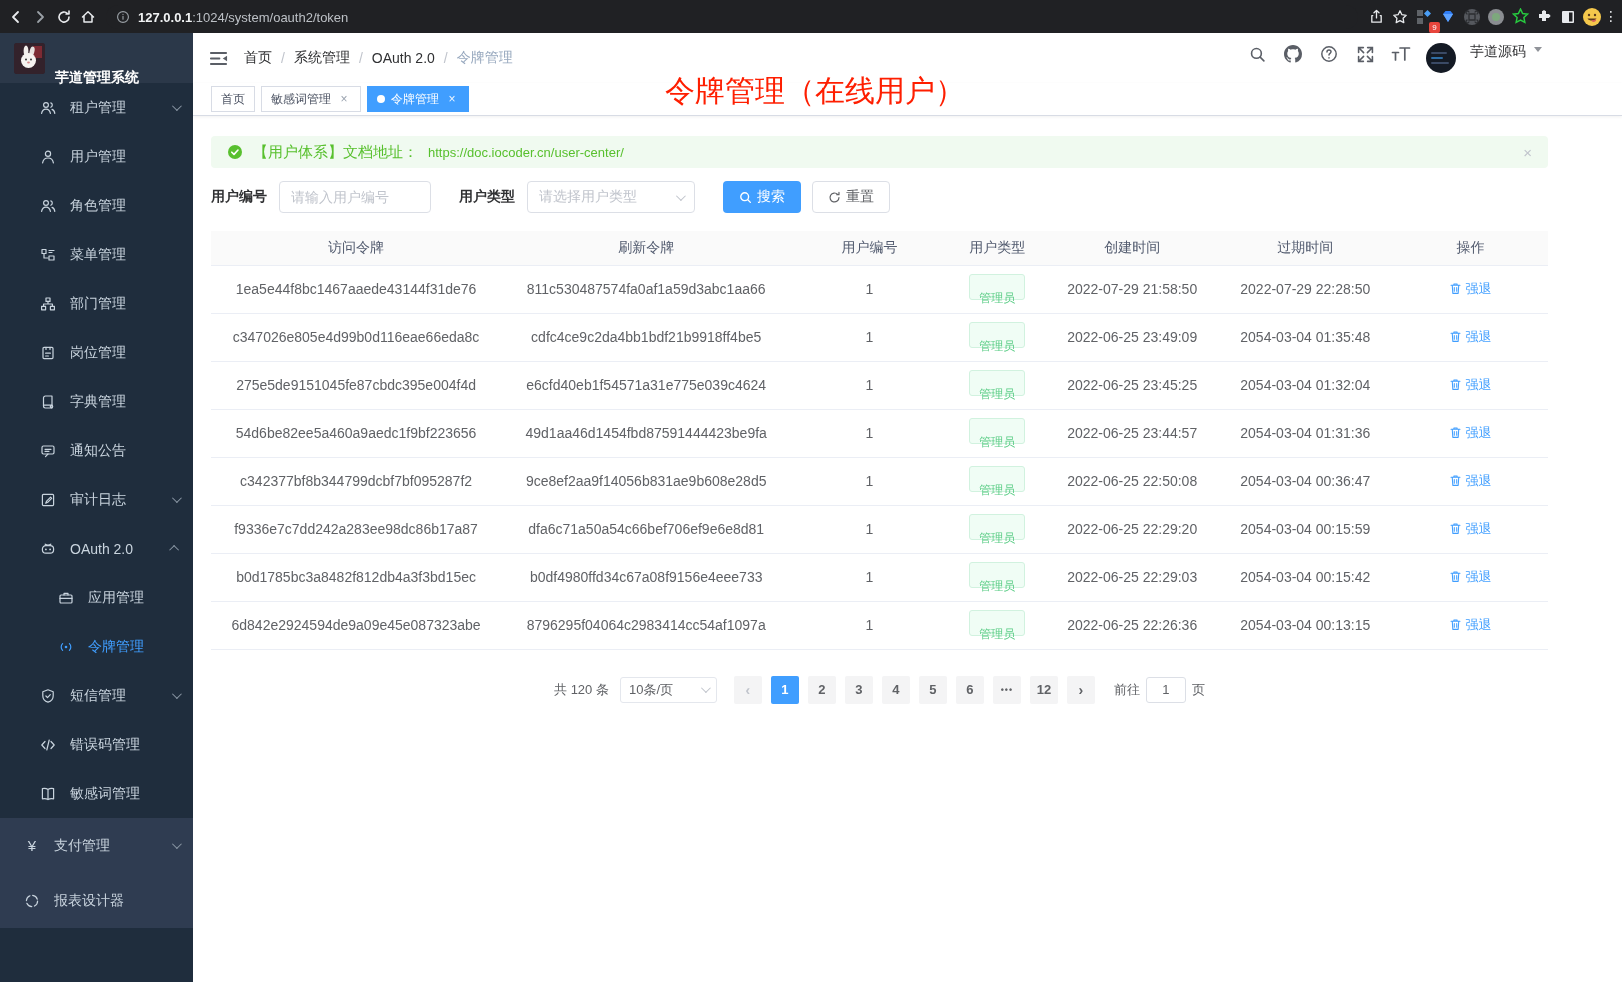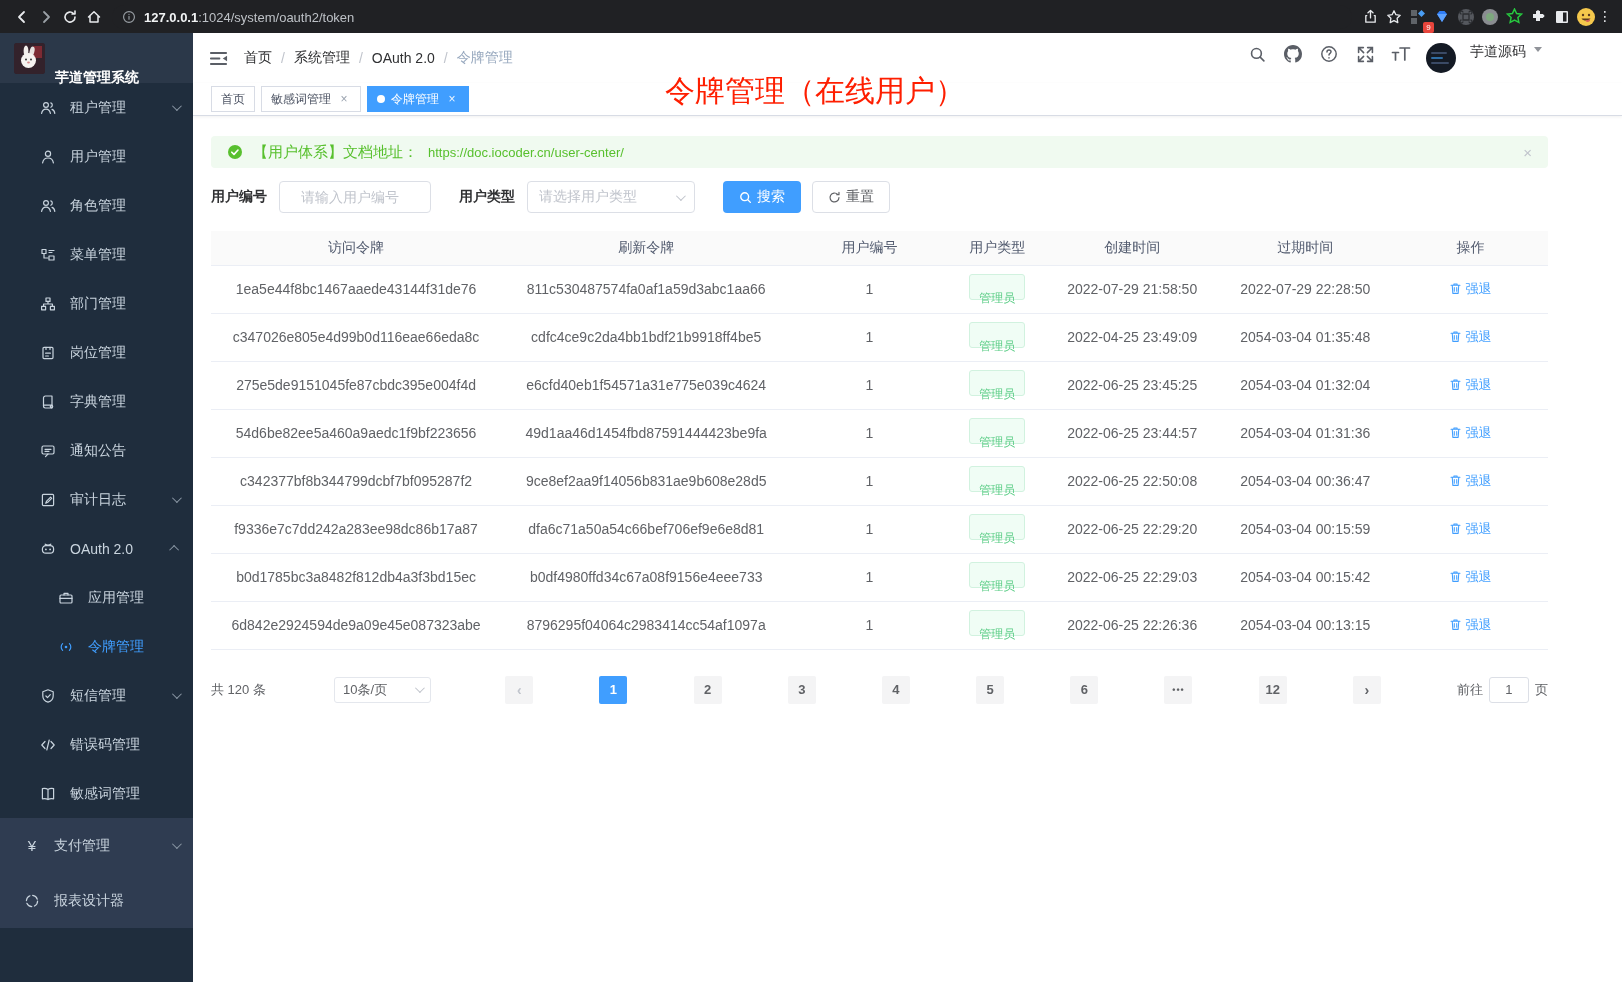--- a/index.html
+++ b/index.html
@@ -1,20 +1,20 @@
 <!DOCTYPE html>
 <html><head>
 <meta charset="utf-8">
 <style>
   * { margin:0; padding:0; box-sizing:border-box; }
   html,body { width:1622px; height:982px; overflow:hidden; }
   body { font-family:"Liberation Sans","DejaVu Sans",sans-serif; font-size:14px; background:#fff; }
 
   
-  .browser-bar { height:33px; background:#202124; display:flex; align-items:center; padding:0 10px; gap:0; color:#e8eaed; }
+  .browser-bar { height:33px; background:#202124; display:flex; align-items:center; padding:0 4px; gap:0; color:#e8eaed; }
   .bicon { width:24px; height:24px; display:flex; align-items:center; justify-content:center; border-radius:50%; flex:0 0 auto; }
   .bicon svg { display:block; }
   .url-box { flex:1; display:flex; align-items:center; gap:8px; height:24px; background:#202124; border-radius:12px; padding:0 10px; margin:0 6px; min-width:0; }
   .url-host { color:#f1f3f4; font-weight:700; font-size:13px; }
   .url-rest { color:#bdc1c6; font-size:13px; }
   .ext-badge { position:relative; }
   .badge-num { position:absolute; right:-4px; bottom:-4px; background:#e8453c; color:#fff; font-size:8px; width:11px; height:11px; border-radius:2px; display:flex; align-items:center; justify-content:center; }
   .dots { color:#e8eaed; font-size:14px; letter-spacing:0; line-height:5px; width:14px; text-align:center; }
 
   
@@ -64,37 +64,37 @@
 
   .content { padding:20px 74px 0 18px; }
 
   .alert { height:32px; background:#f0faf0; border-radius:4px; display:flex; align-items:center; gap:10px; padding:0 16px; margin-bottom:13px; }
   .alert-txt { color:#58c02e; font-size:15px; }
   .alert-link { color:#58c02e; font-size:13px; text-decoration:none; }
   .alert-close { margin-left:auto; color:#c0c4cc; font-size:15px; cursor:pointer; }
 
   .search-row { display:flex; align-items:center; margin:4px 0 18px; }
   .f-label { font-weight:700; color:#303133; font-size:14px; margin-right:12px; }
-  .f-input { width:152px; height:32px; border:1px solid #dcdfe6; border-radius:4px; padding:0 21px; font-size:14px; color:#606266; outline:none; margin-right:28px; font-family:inherit; }
+  .f-input { width:152px; height:32px; border:1px solid #dcdfe6; border-radius:4px; padding:0 11px; font-size:14px; color:#606266; outline:none; margin-right:28px; font-family:inherit; }
   .f-input::placeholder { color:#c0c4cc; }
   .f-select { width:168px; height:32px; border:1px solid #dcdfe6; border-radius:4px; padding:0 11px; display:flex; align-items:center; justify-content:space-between; color:#c0c4cc; font-size:14px; margin-right:28px; cursor:pointer; }
   .sel-chev { width:7px; height:7px; border-right:1.2px solid #c0c4cc; border-bottom:1.2px solid #c0c4cc; transform:rotate(45deg) translateY(-2px); }
   .btn { height:32px; border-radius:4px; display:inline-flex; align-items:center; gap:5px; padding:0 15px; font-size:14px; cursor:pointer; border:1px solid transparent; }
   .btn-primary { background:#409eff; color:#fff; }
   .btn-plain { background:#fff; border-color:#dcdfe6; color:#606266; margin-left:11px; }
   .btn svg { display:block; }
 
   table.data { width:100%; border-collapse:collapse; table-layout:fixed; }
   table.data th { height:34px; background:#fafafa; color:#515a6e; font-size:14px; font-weight:400; border-bottom:1px solid #ebeef5; text-align:center; }
   table.data td { height:48px; color:#606266; font-size:14px; text-align:center; border-bottom:1px solid #ebeef5; white-space:nowrap; overflow:hidden; }
   .tag-success { display:inline-block; padding:12px 9px; height:24px; line-height:22px; background:#f0fdf5; border:1px solid #d1f2df; border-radius:3px; color:#5bcd86; font-size:12px; }
   .op-link { color:#409eff; font-size:13px; display:inline-flex; align-items:center; gap:3px; cursor:pointer; }
   .op-link svg { display:block; }
 
-  .pager-row { display:flex; align-items:center; justify-content:space-between; margin-top:26px; gap:9px; color:#606266; font-size:13px; }
+  .pager-row { display:flex; align-items:center; justify-content:center; margin-top:26px; gap:9px; color:#606266; font-size:13px; }
   .total-txt { margin-right:2px; color:#606266; }
   .size-select { width:97px; height:26px; border:1px solid #e4e7ed; border-radius:3px; display:flex; align-items:center; justify-content:space-between; padding:0 8px; color:#606266; cursor:pointer; margin-right:8px; background:#fff; }
   .pg { min-width:28px; height:28px; border-radius:2px; background:#f4f4f5; display:flex; align-items:center; justify-content:center; color:#606266; font-weight:700; cursor:pointer; }
   .pg.active { background:#409eff; color:#fff; }
   .pg.nav-btn { color:#c0c4cc; font-size:14px; }
   .pg.nav-btn.en { color:#606266; }
   .jump { display:flex; align-items:center; gap:6px; margin-left:10px; color:#606266; }
   .jump input { width:40px; height:26px; border:1px solid #dcdfe6; border-radius:3px; text-align:center; font-size:13px; color:#606266; outline:none; font-family:inherit; }
 </style>
 </head>
@@ -486,21 +486,21 @@
                     <path d="M2.5 4h11M6 4V2.5h4V4M4 4l.7 10h6.6L12 4M6.5 6.8v4.7M9.5 6.8v4.7" stroke="#409eff" stroke-width="1.3" fill="none" stroke-linecap="round" stroke-linejoin="round"></path>
                   </svg>
                   <span>强退</span>
                 </span></td>
             </tr>
             <tr>
               <td>c347026e805e4d99b0d116eae66eda8c</td>
               <td>cdfc4ce9c2da4bb1bdf21b9918ff4be5</td>
               <td>1</td>
               <td><span class="tag-success">管理员</span></td>
-              <td>2022-04-25 23:49:09</td>
+              <td>2022-06-25 23:49:09</td>
               <td>2054-03-04 01:35:48</td>
               <td><span class="op-link">
                   <svg width="13" height="13" viewBox="0 0 16 16">
                     <path d="M2.5 4h11M6 4V2.5h4V4M4 4l.7 10h6.6L12 4M6.5 6.8v4.7M9.5 6.8v4.7" stroke="#409eff" stroke-width="1.3" fill="none" stroke-linecap="round" stroke-linejoin="round"></path>
                   </svg>
                   <span>强退</span>
                 </span></td>
             </tr>
             <tr>
               <td>275e5de9151045fe87cbdc395e004f4d</td>

